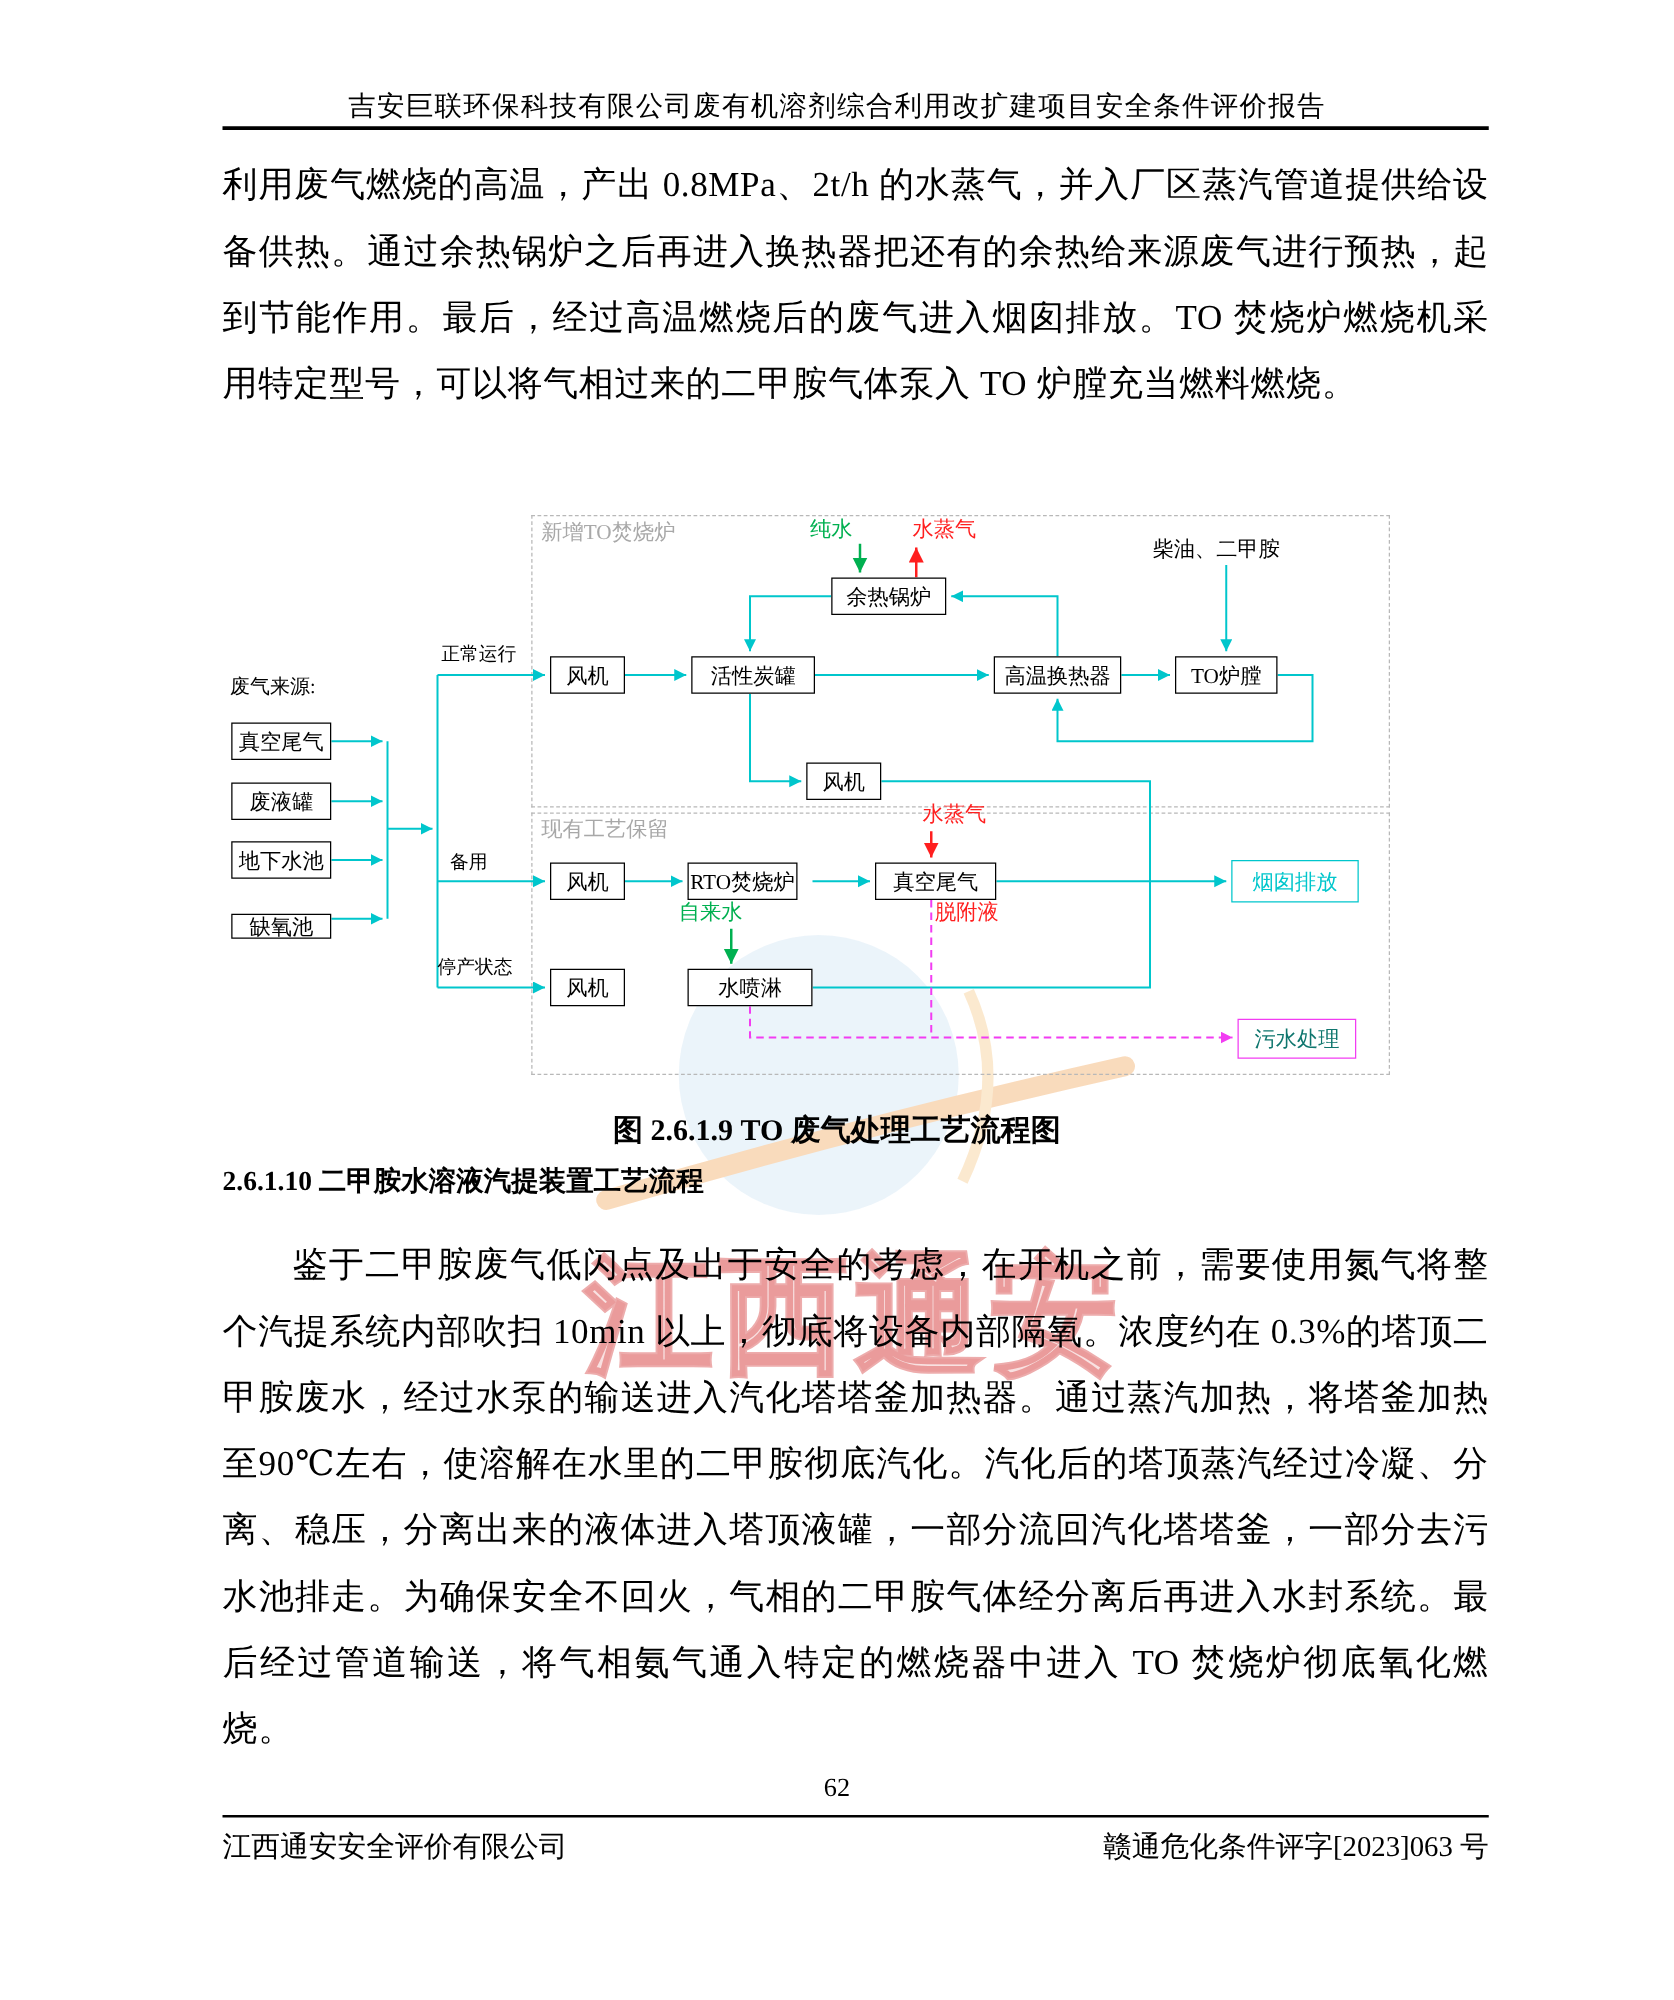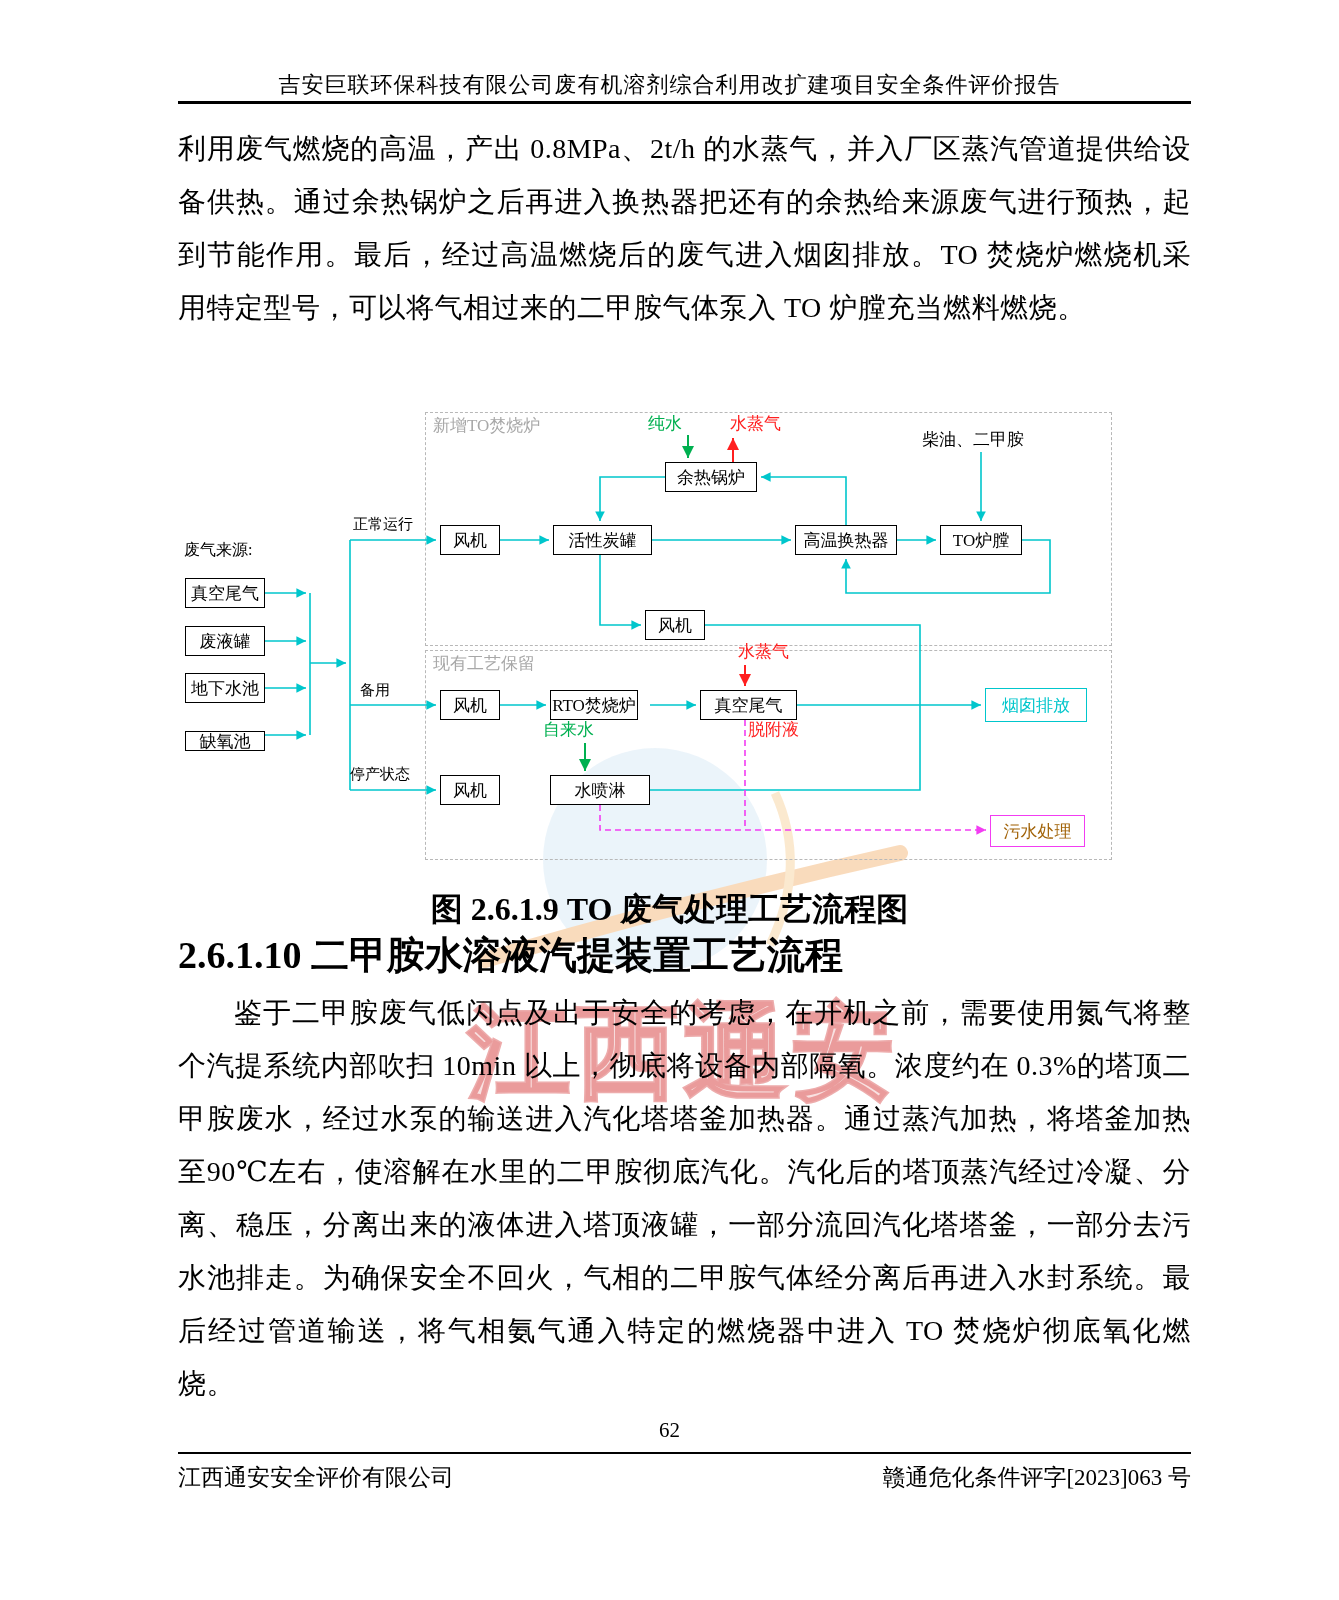--- a/index.html
+++ b/index.html
@@ -13,37 +13,37 @@
   
   .header-title { top:70px; left:0; width:100%; text-align:center; font-size:22px; letter-spacing:1px; }
   .header-rule  { top:101px; left:178px; width:1013px; height:3px; background:#000; }
   .page-number  { top:1418px; left:0; width:100%; text-align:center; font-size:21px; }
   .footer-rule  { top:1452px; left:178px; width:1013px; height:2px; background:#000; }
   .footer-row   { top:1462px; left:178px; width:1013px; display:flex; justify-content:space-between; font-size:23px; }
   
   .para { font-size:28px; line-height:53px; text-align:justify; letter-spacing:0.5px; }
   .p1 { top:122px; left:178px; width:1013px; }
   .p2 { top:986px; left:178px; width:1013px; text-indent:2em; }
-  .figure-caption { top:888px; left:0; width:100%; text-align:center; font-size:32px; font-weight:bold; }
-  .section-heading { top:930px; left:178px; font-size:38px; font-weight:bold; }
+  .figure-caption { top:888px; left:0; width:100%; text-align:center; font-size:24px; font-weight:bold; }
+  .section-heading { top:930px; left:178px; font-size:22px; font-weight:bold; }
   
   .diagram { top:405px; left:170px; width:970px; height:460px; z-index:2; }
   .pbox {
     position:absolute; border:1.5px solid #000; background:#fff;
     display:flex; align-items:center; justify-content:center;
     font-size:17px; white-space:nowrap; line-height:1;
   }
   .gbox { position:absolute; border:1.5px dashed #b8b8b8; }
   .dlabel { position:absolute; white-space:nowrap; line-height:1; font-size:16px; }
   .f15 { font-size:15px; } .f17 { font-size:17px; }
   .c-gray { color:#a8a8a8; }
   .c-green { color:#00b050; }
   .c-red { color:#ff1f1f; }
   .box-cyan { border-color:#00c6cc; color:#00c6cc; }
-  .box-magenta { border-color:#f23cf2; color:#a16207; }
+  .box-magenta { border-color:#f23cf2; color:#0f766e; }
   
   .wm-logo { z-index:0; }
   .wm-text {
     top:985px; left:468px; z-index:1; font-size:102px; font-weight:bold;
     letter-spacing:6px; color:rgba(216,70,70,0.16);
     -webkit-text-stroke:3px rgba(216,70,70,0.45); white-space:nowrap;
   }
 </style>
 </head>
 <body>

